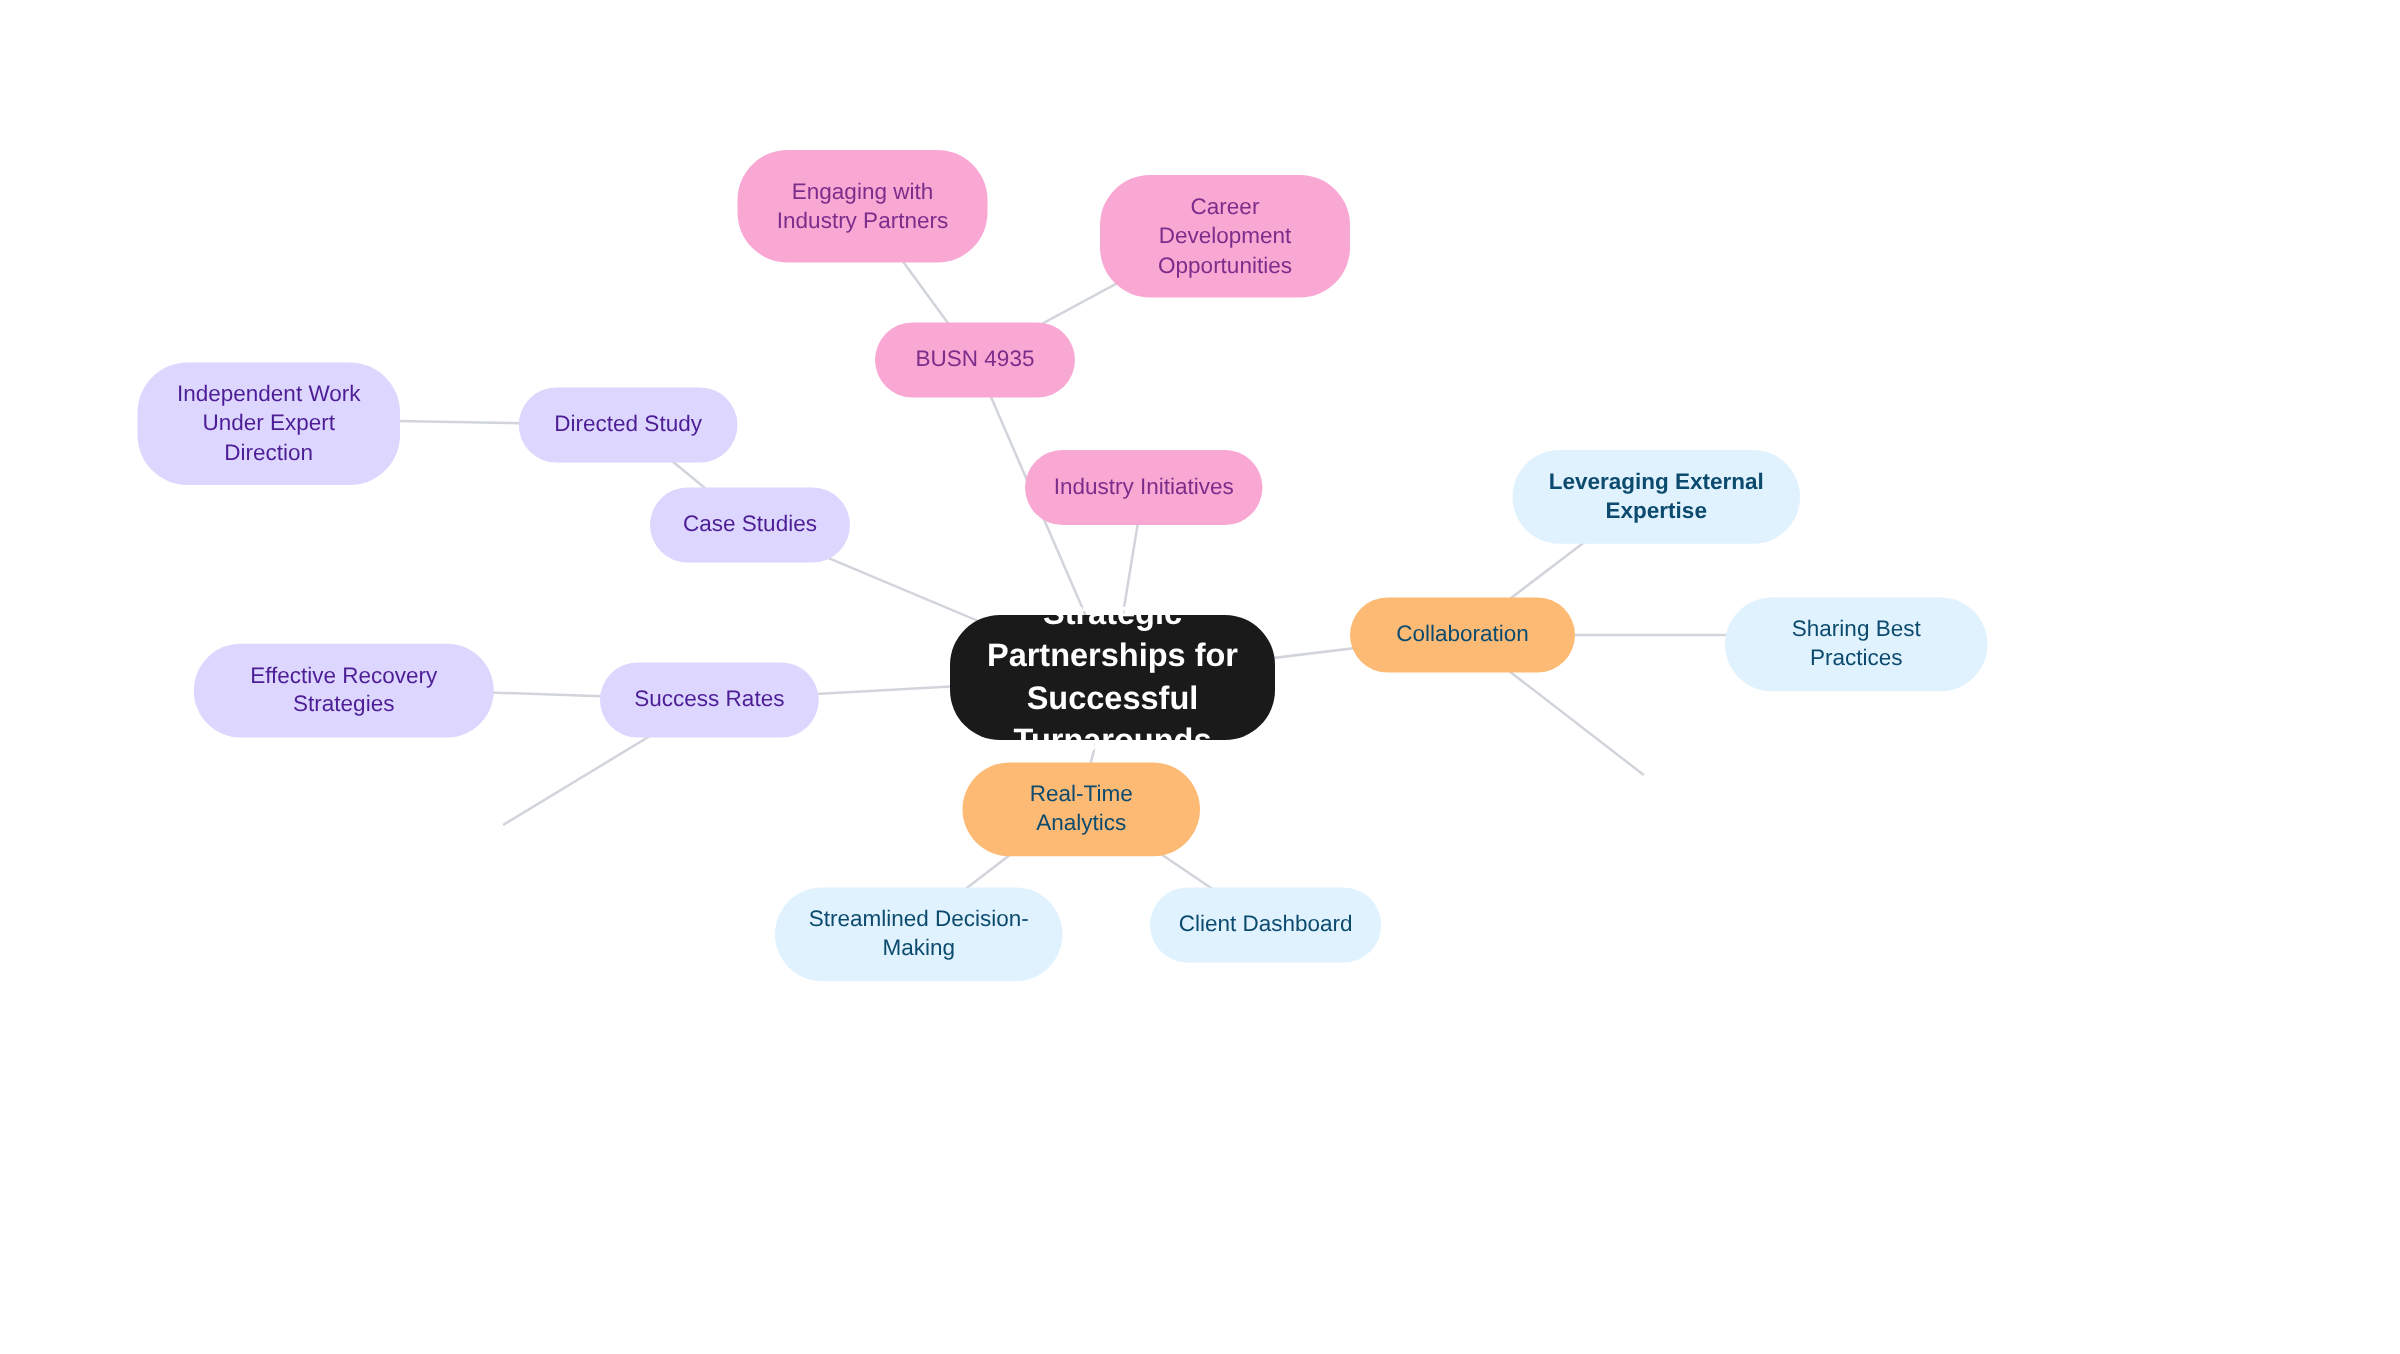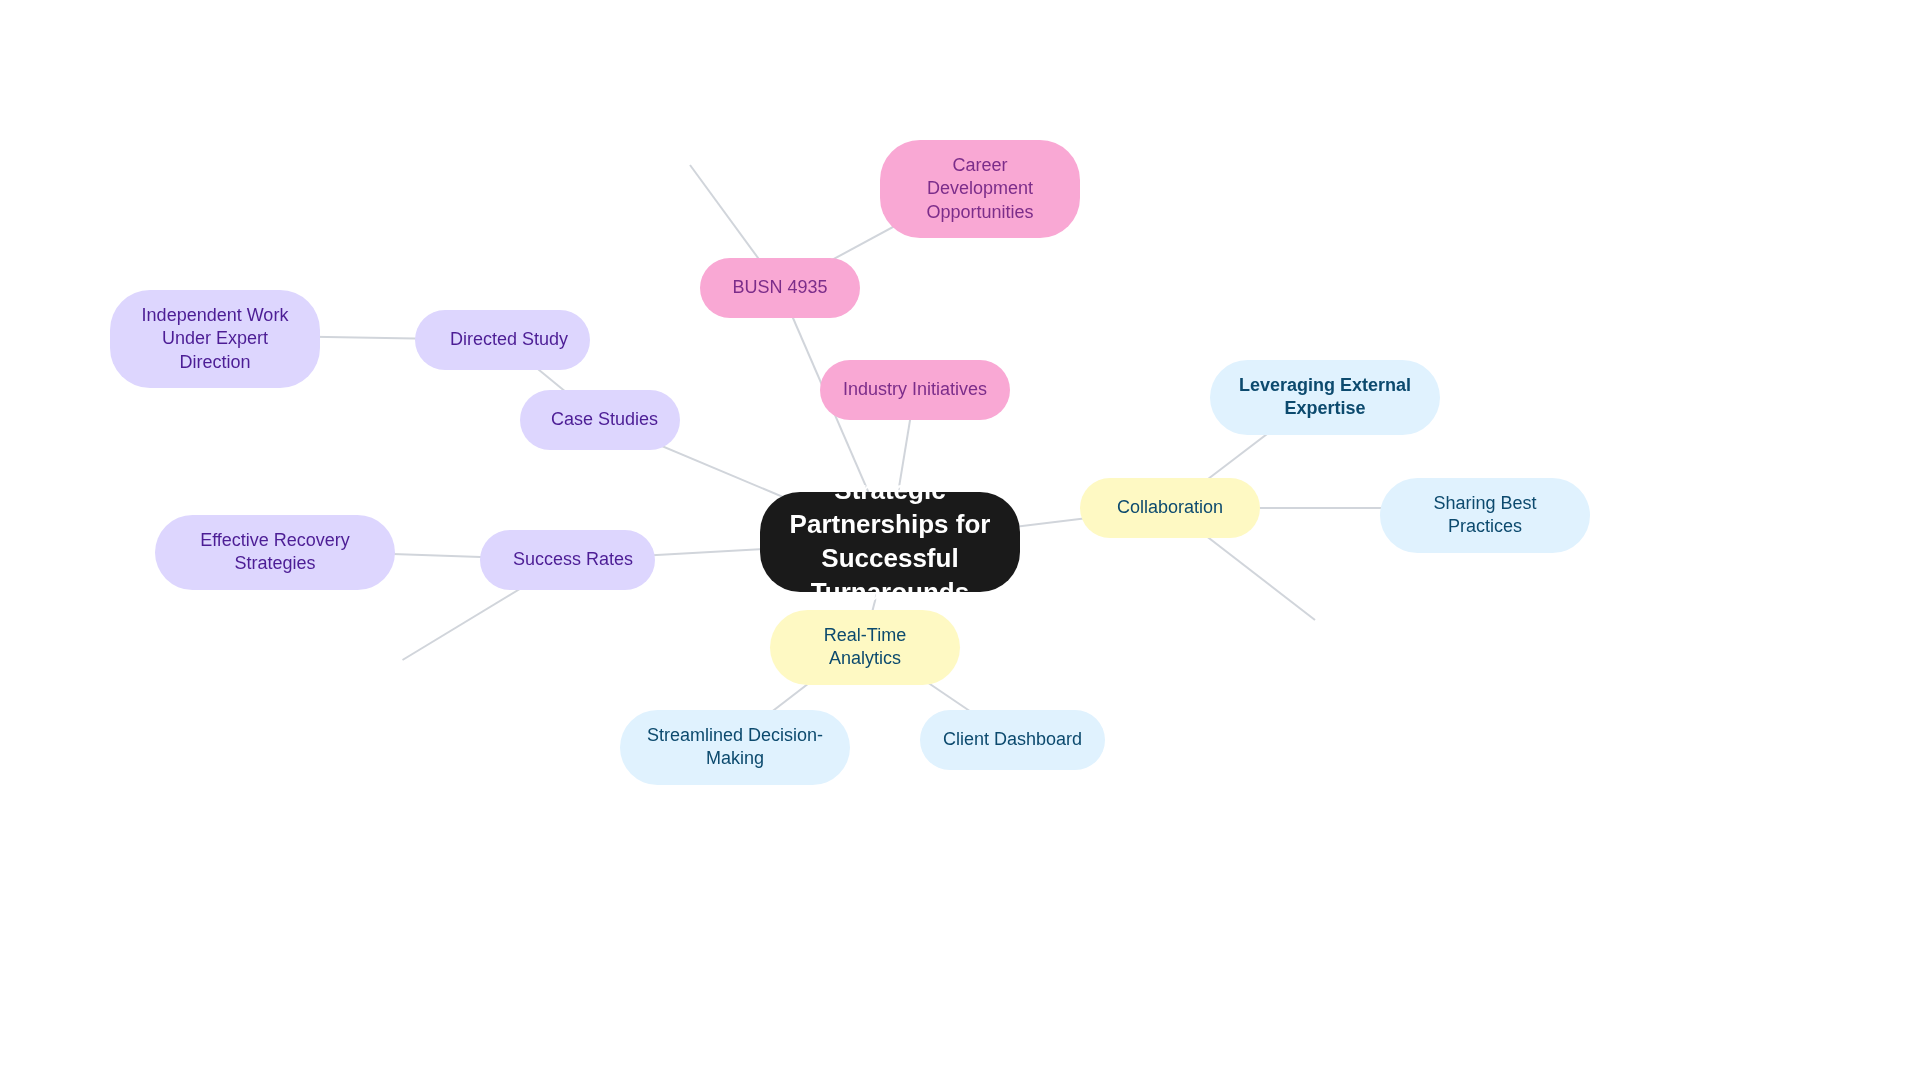--- a/index.html
+++ b/index.html
@@ -47,24 +47,23 @@
     }
     .node-pink {
       background: #f9a8d4;
       color: #7c2d8a;
       border: none;
     }
     .node-lavender {
       background: #ddd6fe;
       color: #4c1d95;
       border: none;
-      justify-content: flex-end;
     }
     .node-blue {
-      background: #fef9c3;
+      background: #fdba74;
       color: #0c4a6e;
       border: none;
     }
     .node-blue-light {
       background: #e0f2fe;
       color: #0c4a6e;
       border: none;
     }
   </style>
 </head>
@@ -89,20 +88,23 @@
       <line x1="890" y1="542" x2="865" y2="640" stroke="#d1d5db" stroke-width="2"></line>
       <line x1="865" y1="640" x2="735" y2="740" stroke="#d1d5db" stroke-width="2"></line>
       <line x1="865" y1="640" x2="1012.5" y2="740" stroke="#d1d5db" stroke-width="2"></line>
     </svg>
 <div class="node node-center" style="left: 760px; top: 492px; width: 260px; min-height: 100px;">
       <span>Strategic Partnerships for
 Successful Turnarounds</span>
     </div>
     <div class="node node-pink" style="left: 700px; top: 258px; width: 160px; min-height: 60px;">
       <span>BUSN 4935</span>
+    </div>
+    <div class="node node-pink" style="left: 590px; top: 120px; width: 200px; min-height: 90px;">
+      <span>Engaging with Industry Partners</span>
     </div>
     <div class="node node-pink" style="left: 880px; top: 140px; width: 200px; min-height: 80px;">
       <span>Career Development Opportunities</span>
     </div>
     <div class="node node-pink" style="left: 820px; top: 360px; width: 190px; min-height: 60px;">
       <span>Industry Initiatives</span>
     </div>
     <div class="node node-lavender" style="left: 415px; top: 310px; width: 175px; min-height: 60px;">
       <span>Directed Study</span>
     </div>

